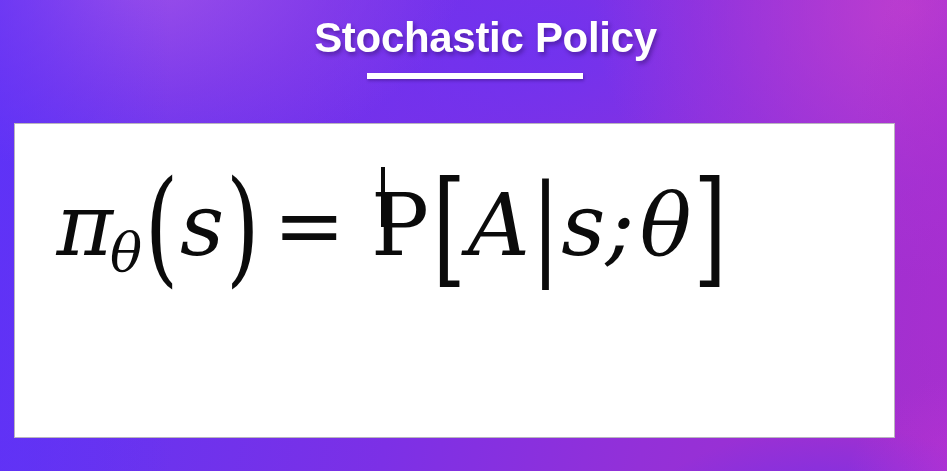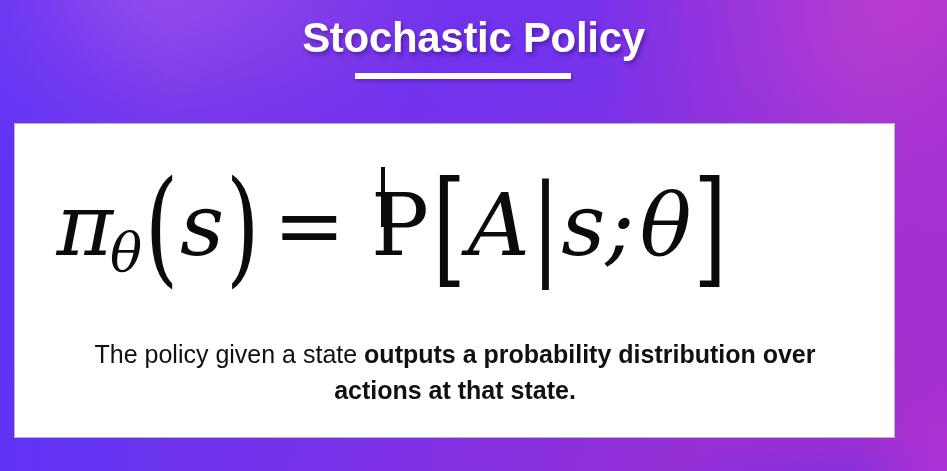--- a/index.html
+++ b/index.html
@@ -72,21 +72,21 @@
   }
   .bg-left-glow {
     background: linear-gradient(90deg,
         rgba(92, 48, 250, 0.55) 0%,
         rgba(92, 48, 250, 0.0) 18%);
   }
 
   
   #header {
     position: absolute;
-    left: 0;
+    left: 12px;
     top: 0;
     width: 874px;
     height: 122px;
     z-index: 5;
   }
   #slide-title {
     position: absolute;
     left: 0;
     top: 12px;
     width: 947px;
@@ -224,18 +224,15 @@
     <div id="slide-title">Stochastic Policy</div>
     <div id="title-underline"></div>
   </div>
 
   <div id="content-card">
 
     <div id="formula">
       <span class="sym">π</span><span class="sub">θ</span><span class="paren">(</span><span class="sym">s</span><span class="paren">)</span><span class="eq">=</span><span class="bbP"><span class="upr">P</span><span class="stem"></span></span><span class="brack">[</span><span class="sym">A</span><span class="bar">|</span><span class="sym">s</span><span class="semi">;</span><span class="sym">θ</span><span class="brack">]</span>
     </div>
 
-    <div id="caption">
-      <span>The policy given a state </span><span class="strong">outputs a probability distribution over actions at that state.</span>
-    </div>
 
   </div>
 </div>
 
 </body></html>

